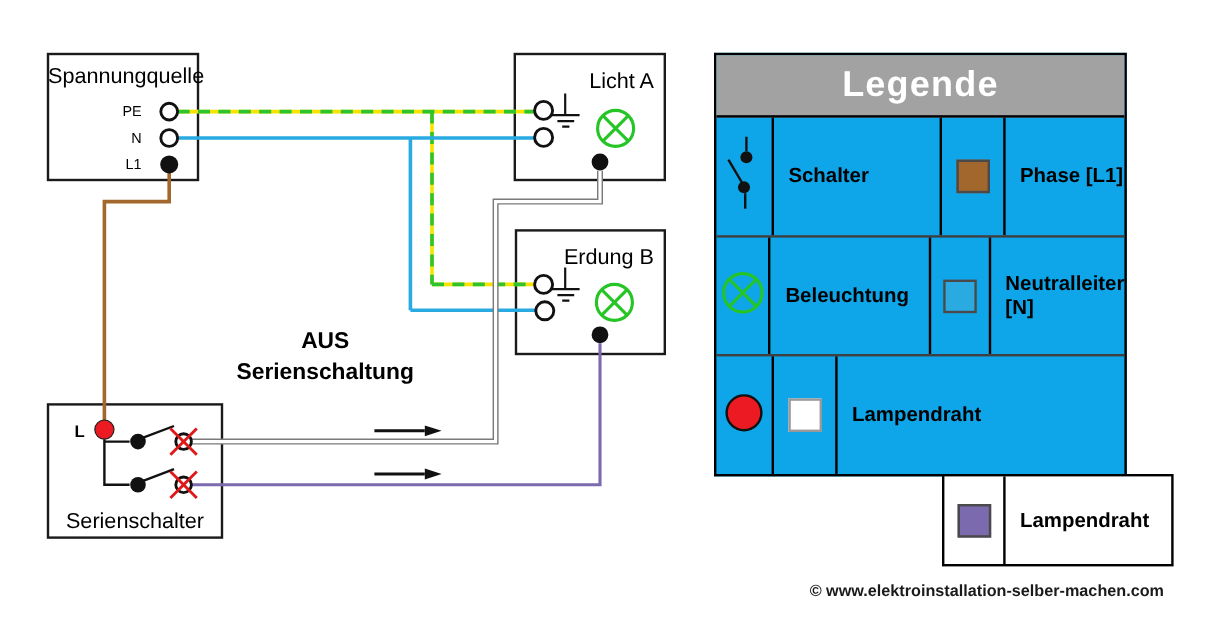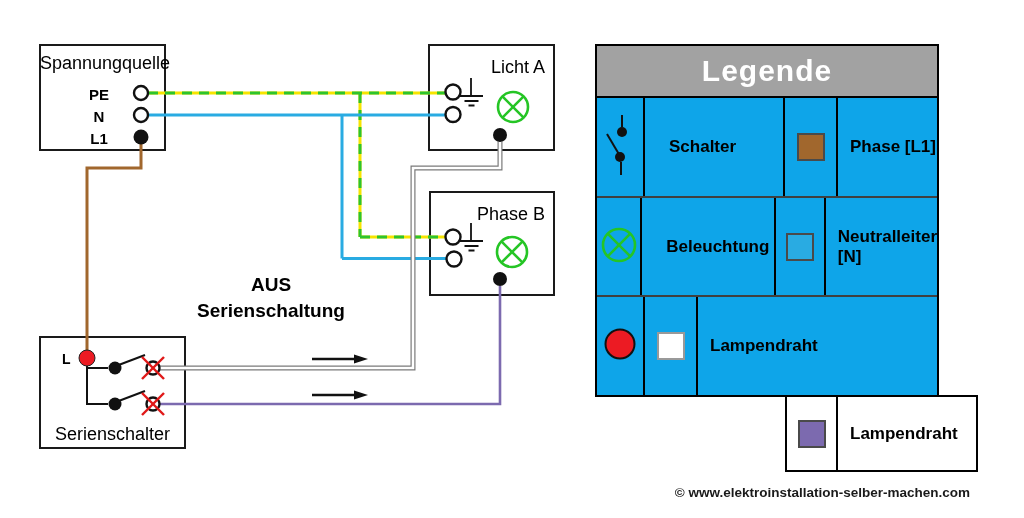--- a/index.html
+++ b/index.html
@@ -5,34 +5,34 @@
   html,body{margin:0;padding:0;background:#fff;}
   #stage{
     position:relative;width:1024px;height:518px;background:#ffffff;
     font-family:"Liberation Sans","DejaVu Sans",sans-serif;color:#000;overflow:hidden;
   }
   .lbl{position:absolute;color:#000;}
   #circuit-svg{position:absolute;left:0;top:0;}
 
   
   .box-title{font-size:18px;font-weight:500;text-align:center;}
-  .term{font-size:15px;font-weight:700;text-align:center;width:38px;}
+  .term{font-size:12px;font-weight:400;text-align:right;width:38px;}
   .state-title{font-size:19px;font-weight:600;text-align:center;line-height:26px;width:210px;}
 
   
   .legend-main{position:absolute;left:595px;top:44px;width:344px;height:353px;
     border:2px solid #000;box-sizing:border-box;display:flex;flex-direction:column;background:#0ea5e9;}
   .legend-header{height:52px;background:#A2A2A2;border-bottom:2px solid #000;box-sizing:border-box;
     display:flex;align-items:center;justify-content:center;
     color:#fff;font-size:30px;font-weight:700;letter-spacing:1px;}
   .legend-row{flex:1;display:flex;box-sizing:border-box;}
   .legend-row + .legend-row{border-top:2px solid #404040;}
   .cell{box-sizing:border-box;display:flex;align-items:center;}
   .c-sym{width:48px;border-right:2px solid #000;justify-content:center;}
-  .c-lab{width:140px;border-right:2px solid #000;padding-left:24px;}
+  .c-lab{width:140px;border-right:2px solid #000;padding-left:12px;}
   .c-swatch{width:53px;border-right:2px solid #000;justify-content:center;}
   .c-slab{flex:1;padding-left:12px;}
   .legend-label{font-size:17px;font-weight:600;}
   .swatch{width:28px;height:28px;border:2px solid #4a4a4a;box-sizing:border-box;}
   .swatch.white{border-color:#999;}
   .swatch.striped{border-color:#4a4a4a;
     background:linear-gradient(135deg,#2DB52D 0%,#2DB52D 31%,#F4E813 31%,#F4E813 69%,#2DB52D 69%,#2DB52D 100%);}
   .legend-extra{position:absolute;left:785px;top:395px;width:193px;height:77px;
     border:2px solid #000;box-sizing:border-box;display:flex;background:#fff;}
   .legend-extra .c-swatch{width:51px;}
@@ -132,21 +132,21 @@
       <line x1="164" y1="393" x2="142" y2="415"></line>
     </g>
   </svg>
 
   <div class="lbl box-title" style="left:40px;top:53px;width:125px;">Spannungquelle</div>
   <div class="lbl term" style="left:80px;top:86px;">PE</div>
   <div class="lbl term" style="left:80px;top:108px;">N</div>
   <div class="lbl term" style="left:80px;top:130px;">L1</div>
 
   <div class="lbl box-title" style="left:430px;top:57px;width:115px;text-align:right;padding-right:2px;">Licht A</div>
-  <div class="lbl box-title" style="left:430px;top:204px;width:115px;text-align:right;padding-right:9px;">Phase B</div>
+  <div class="lbl box-title" style="left:430px;top:204px;width:115px;text-align:right;padding-right:9px;">Erdung B</div>
 
   <div class="lbl state-title" style="left:166px;top:272px;">
     <div>AUS</div>
     <div>Serienschaltung</div>
   </div>
 
   <div class="lbl" style="left:62px;top:351px;font-size:14px;font-weight:700;">L</div>
   <div class="lbl box-title" style="left:40px;top:424px;width:145px;">Serienschalter</div>
 
   <div class="legend-main">

